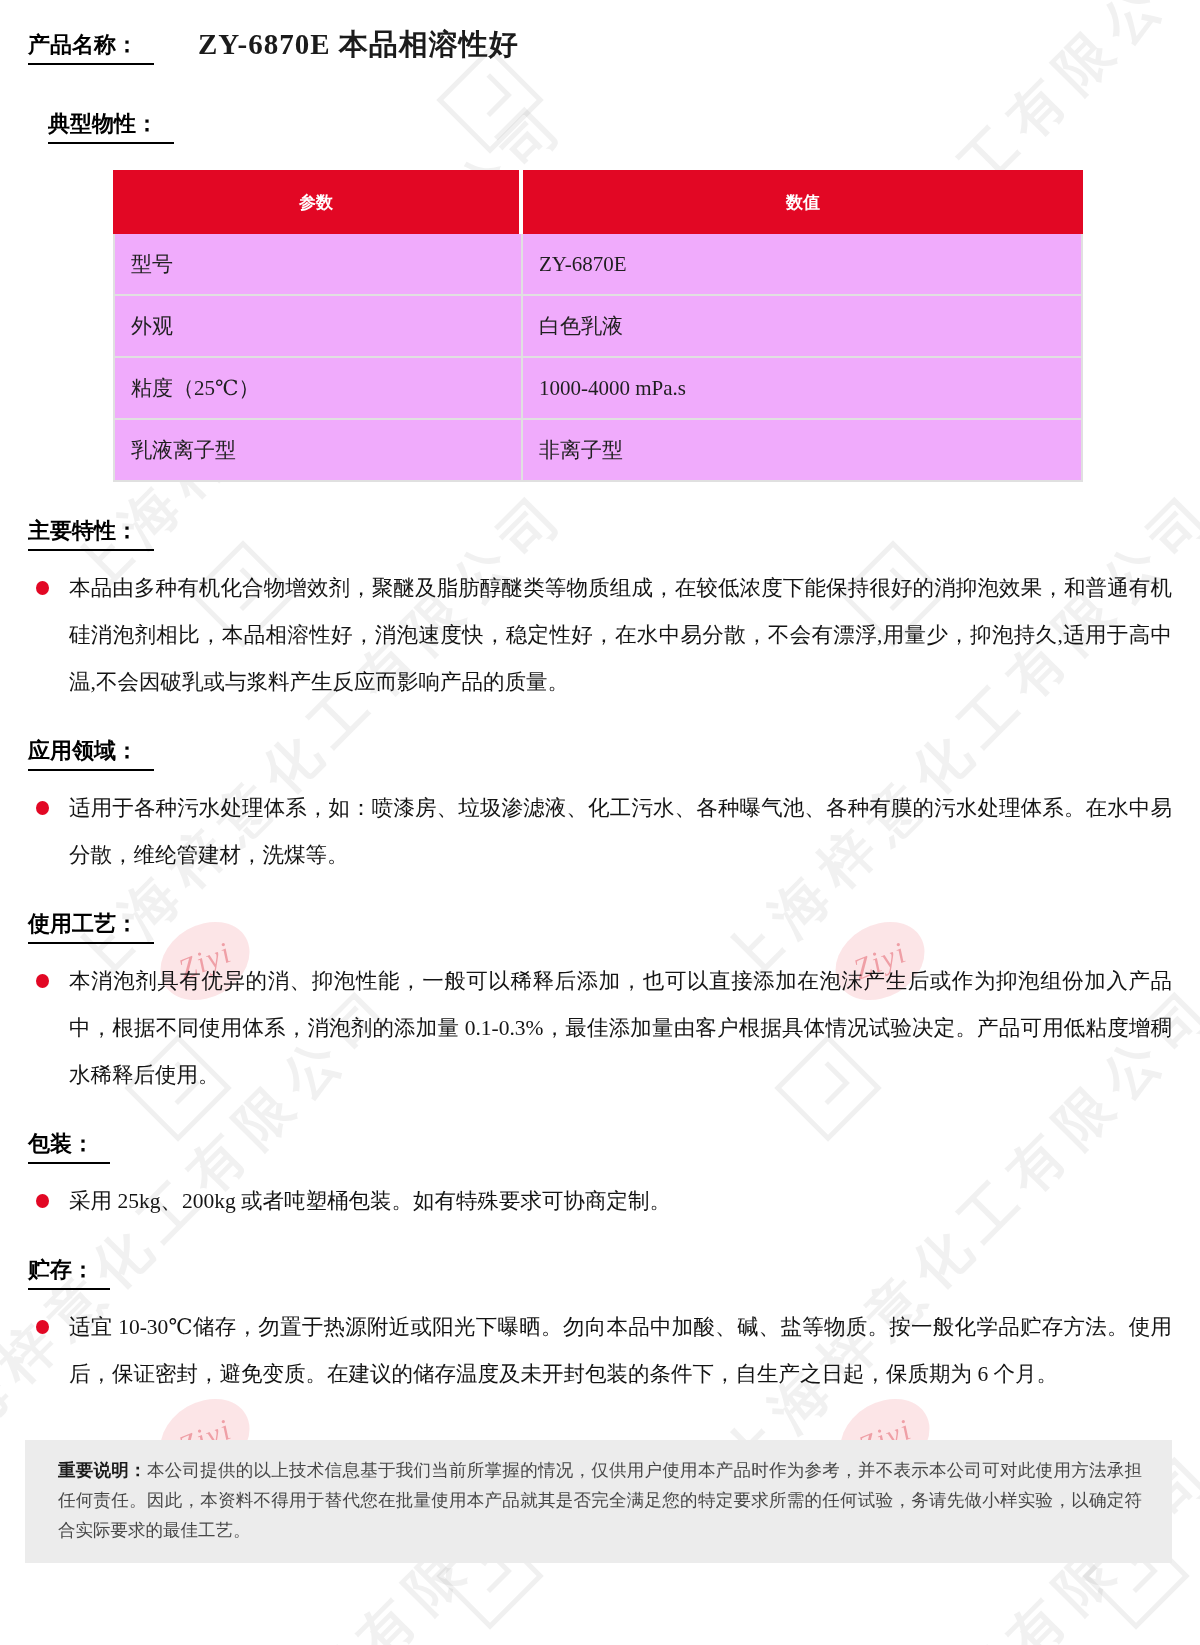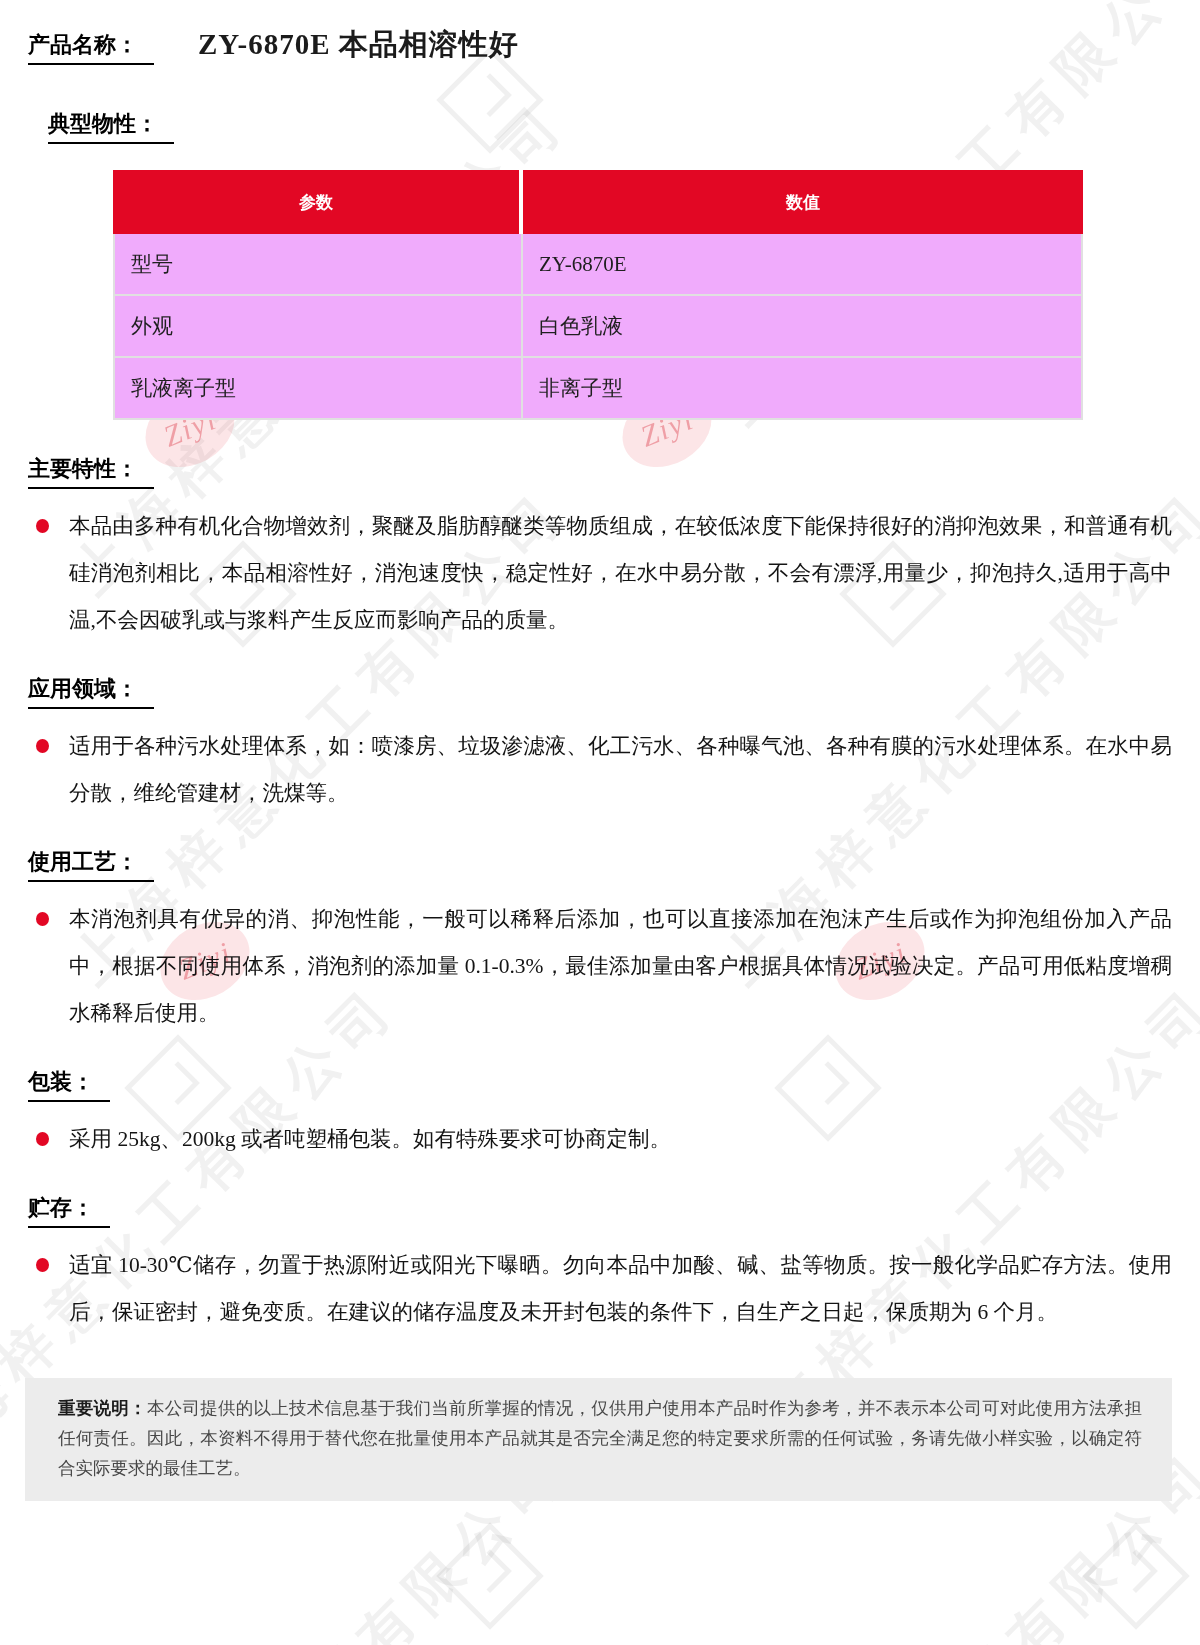--- a/index.html
+++ b/index.html
@@ -170,20 +170,24 @@
     <tbody>
       <tr>
         <td>型号</td>
         <td>ZY-6870E</td>
       </tr>
       <tr>
         <td>外观</td>
         <td>白色乳液</td>
       </tr>
       <tr>
+        <td>粘度（25℃）</td>
+        <td>1000-4000 mPa.s</td>
+      </tr>
+      <tr>
         <td>乳液离子型</td>
         <td>非离子型</td>
       </tr>
     </tbody>
   </table>
 
   <div class="sec sec-features">
     <span class="underlined">主要特性：</span>
   </div>
   <div class="bullet-item">

